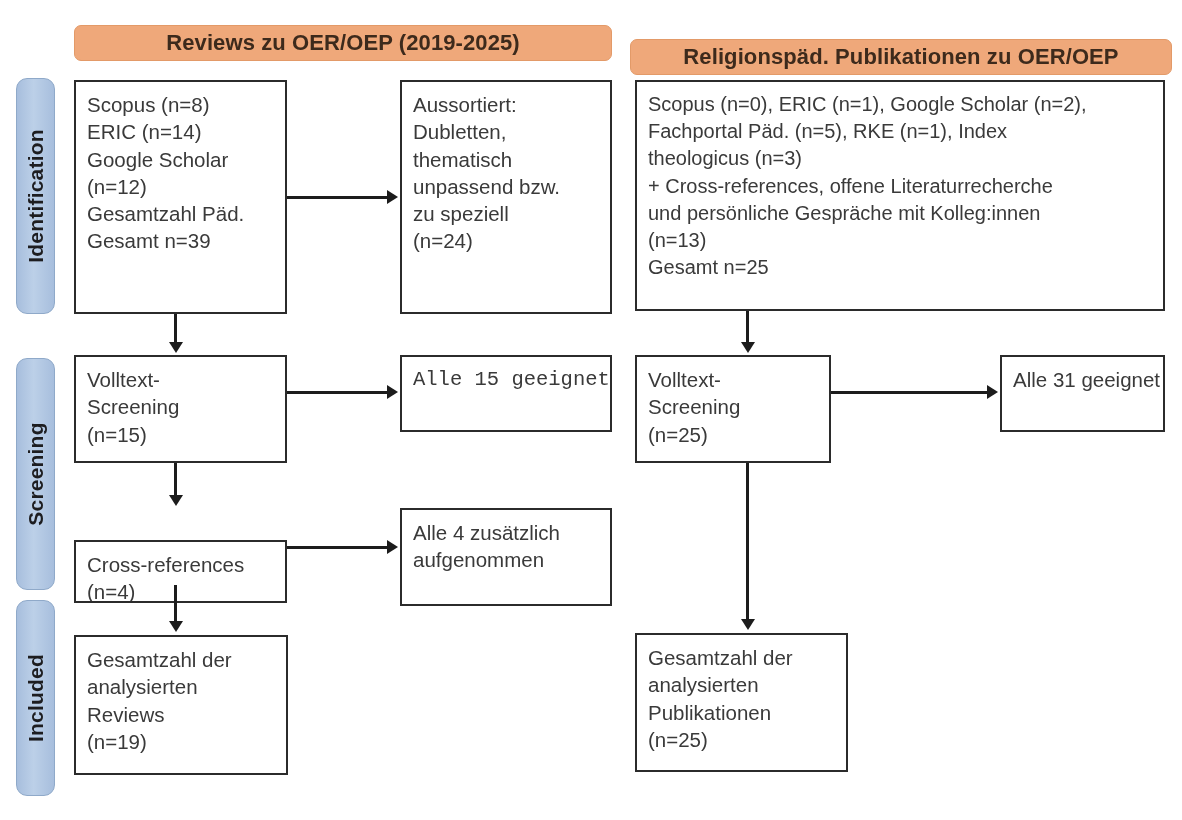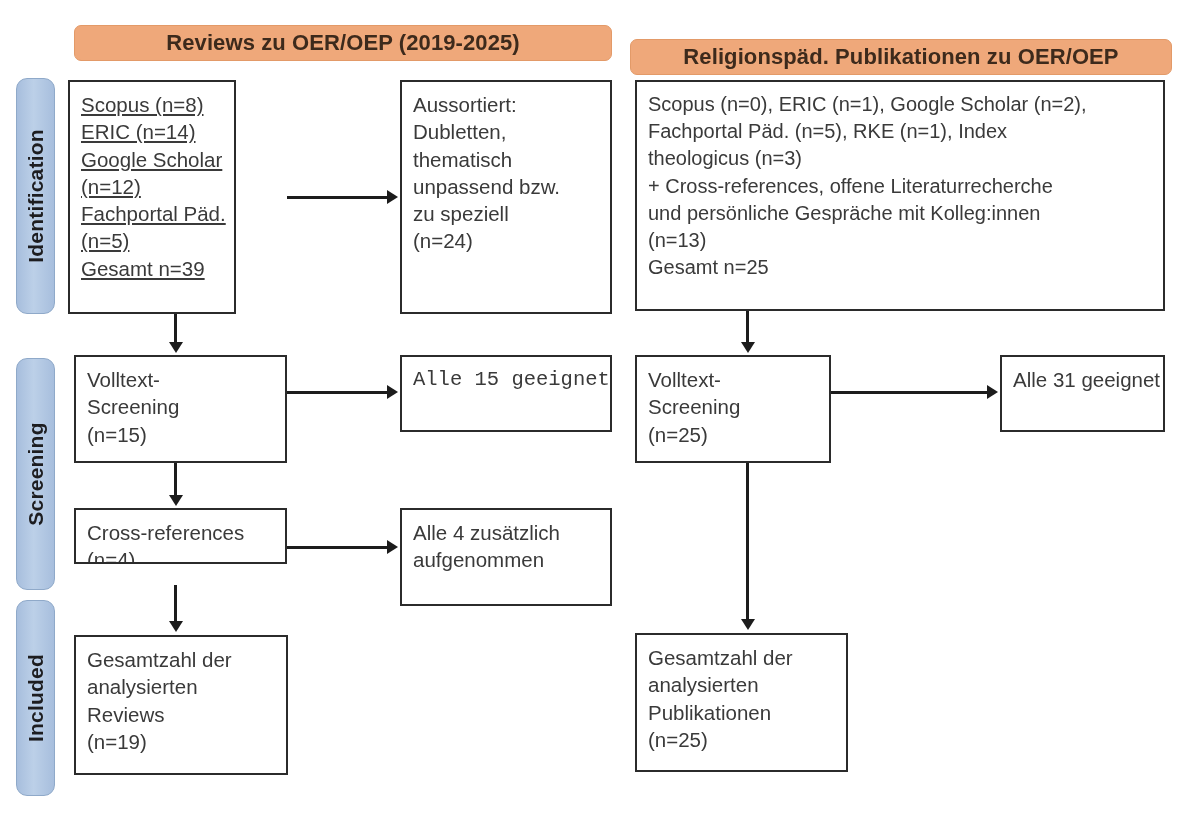--- a/index.html
+++ b/index.html
@@ -121,27 +121,26 @@
   </div>
 
   <div class="col-header" style="left:74px; top:25px; width:538px; height:36px;">
     <span>Reviews zu OER/OEP (2019-2025)</span>
   </div>
 
   <div class="col-header" style="left:630px; top:39px; width:542px; height:36px;">
     <span>Religionspäd. Publikationen zu OER/OEP</span>
   </div>
 
-  <div class="flow-box" style="left:68px; top:80px; width:168px; height:234px;text-decoration:underline;">
+  <div class="flow-box" style="left:74px; top:80px; width:213px; height:234px;">
     <span class="line">Scopus (n=8)</span>
     <span class="line">ERIC (n=14)</span>
     <span class="line">Google Scholar</span>
     <span class="line">(n=12)</span>
-    <span class="line">Fachportal Päd.</span>
-    <span class="line">(n=5)</span>
+    <span class="line">Gesamtzahl Päd.</span>
     <span class="line">Gesamt n=39</span>
   </div>
 
   <div class="flow-box" style="left:400px; top:80px; width:212px; height:234px;">
     <span class="line">Aussortiert:</span>
     <span class="line">Dubletten,</span>
     <span class="line">thematisch</span>
     <span class="line">unpassend bzw.</span>
     <span class="line">zu speziell</span>
     <span class="line">(n=24)</span>
@@ -162,21 +161,21 @@
   <div class="flow-box" style="left:400px; top:355px; width:212px; height:77px;font-family:Liberation Mono, monospace;">
     <span class="line">Alle 15 geeignet</span>
   </div>
 
   <div class="conn-h" style="left:287px; top:391px; width:100px;"></div>
   <div class="arrow-right" style="left:387px; top:385px;"></div>
 
   <div class="conn-v" style="left:174px; top:463px; height:32px;"></div>
   <div class="arrow-down" style="left:168.5px; top:495px;"></div>
 
-  <div class="flow-box" style="left:74px; top:508px; width:213px; height:56px;">
+  <div class="flow-box" style="left:74px; top:540px; width:213px; height:63px;">
     <span class="line">Cross-references</span>
     <span class="line">(n=4)</span>
   </div>
 
   <div class="flow-box" style="left:400px; top:508px; width:212px; height:98px;">
     <span class="line">Alle 4 zusätzlich</span>
     <span class="line">aufgenommen</span>
   </div>
 
   <div class="conn-h" style="left:287px; top:546px; width:100px;"></div>

